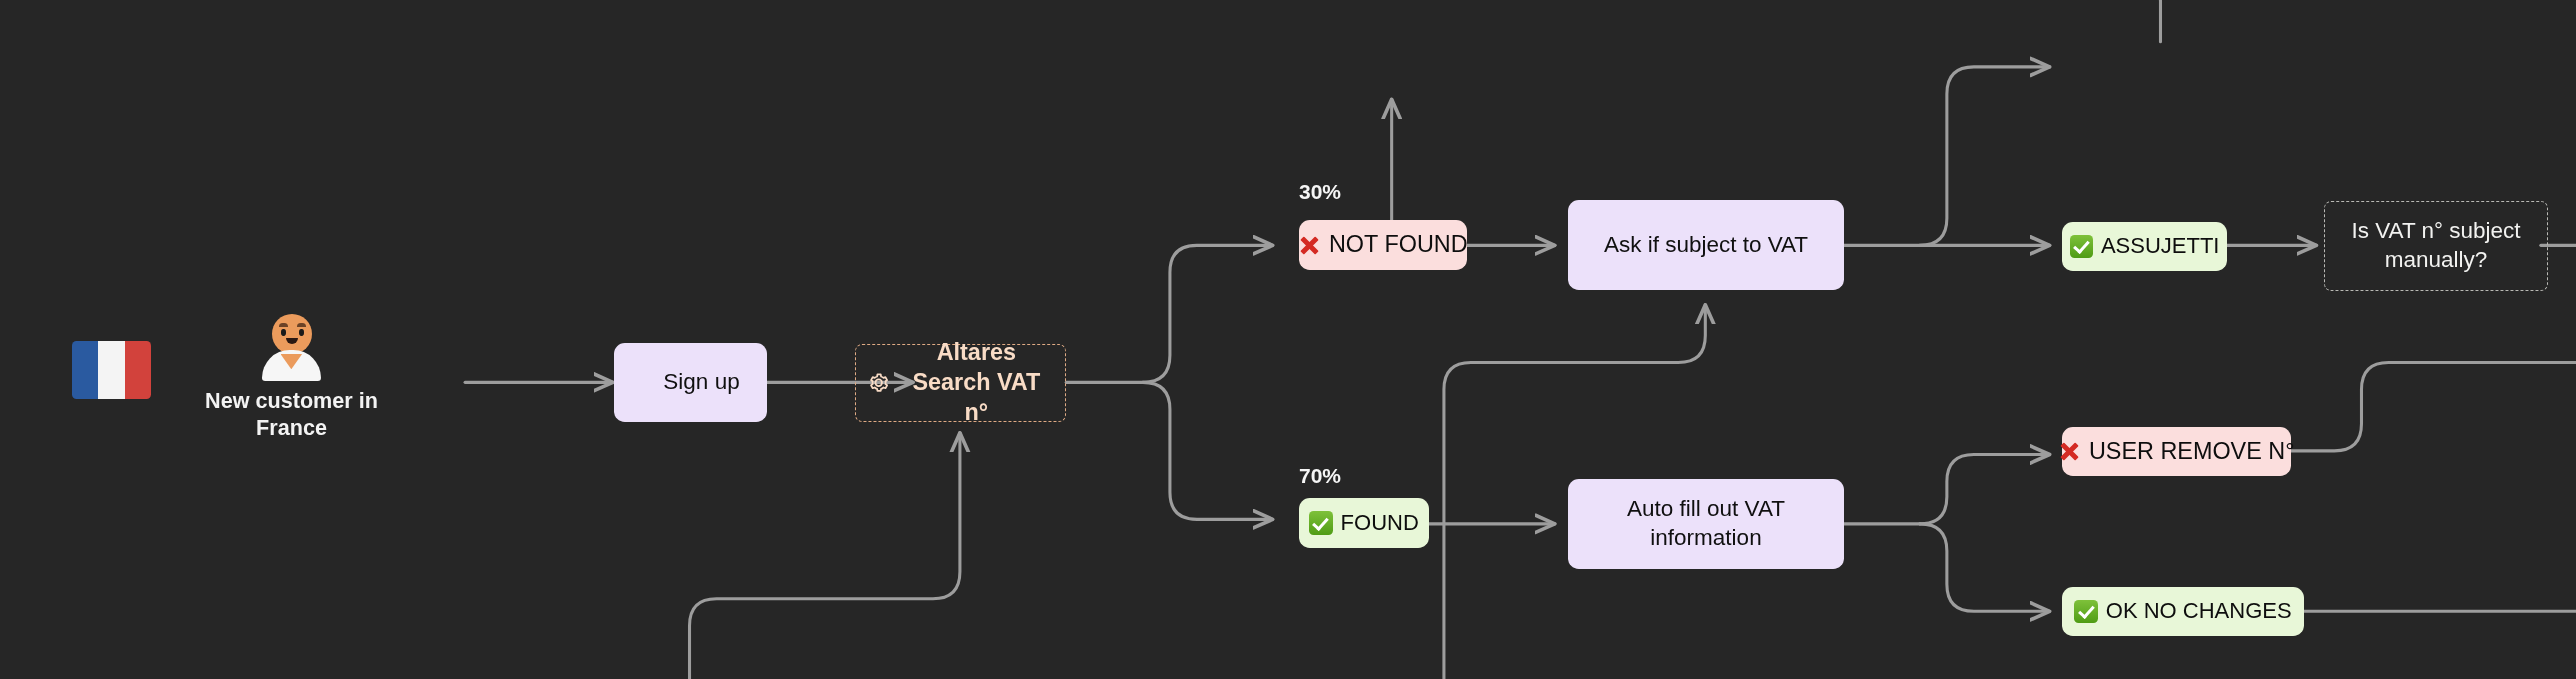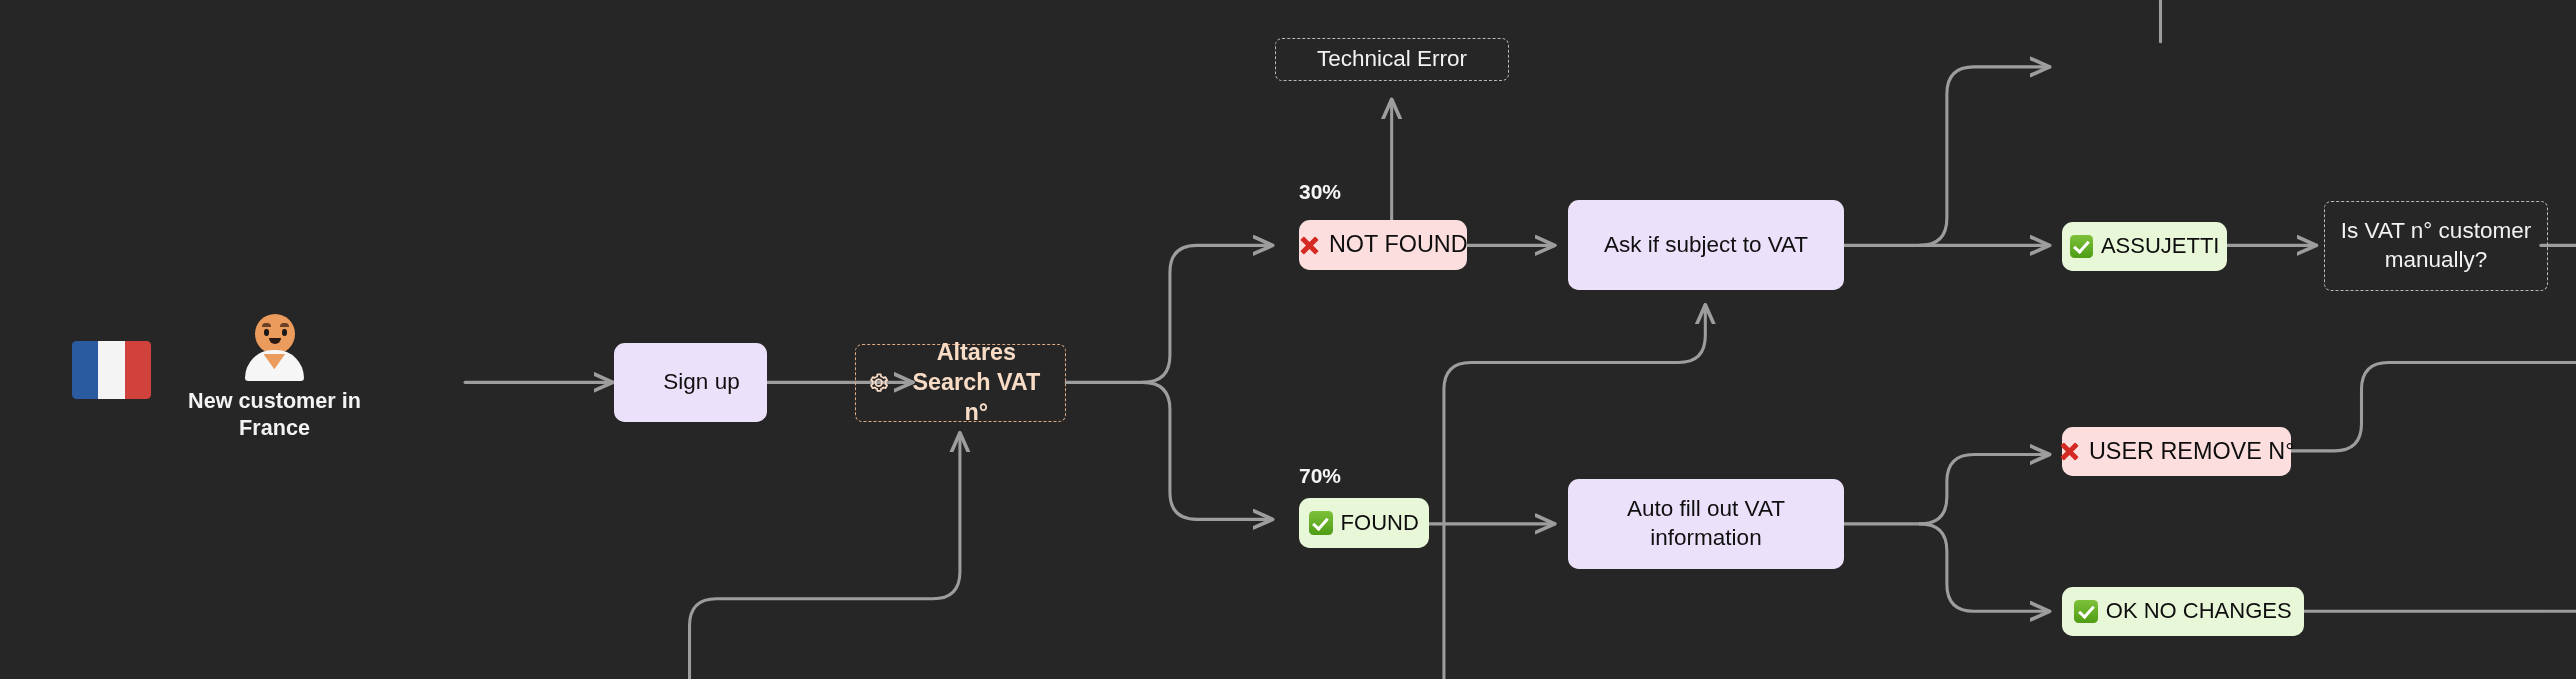--- a/index.html
+++ b/index.html
@@ -271,21 +271,21 @@
       <path d="M 765 754 L 765 694 Q 765 664 795 664 L 1035 664 Q 1065 664 1065 634 L 1065 480" marker-end="url(#arrow)"></path>
     </g>
   </svg>
 
   <div class="flag" style="left:72px; top:341px;">
     <i class="b"></i>
       <i class="w"></i>
       <i class="r"></i>
   </div>
 
-  <div class="person-wrap" style="left:171px; top:314px;">
+  <div class="person-wrap" style="left:188px; top:314px;">
     <div class="person-avatar">
       <div class="person-head"></div>
       <div class="person-brow l"></div>
       <div class="person-brow r"></div>
       <div class="person-eye l"></div>
       <div class="person-eye r"></div>
       <div class="person-mouth"></div>
       <div class="person-neck"></div>
       <div class="person-body"></div>
       <div class="person-vee"></div>
@@ -306,23 +306,20 @@
         <path fill="none" stroke="#f9dcc6" stroke-width="1.8" d="M12 8.6a3.4 3.4 0 1 0 0 6.8 3.4 3.4 0 0 0 0-6.8z"></path>
         <path fill="none" stroke="#f9dcc6" stroke-width="1.8" stroke-linejoin="round" d="M19.1 12c0-.5-.05-1-.15-1.45l1.7-1.25-1.7-2.95-2 .75a7.2 7.2 0 0 0-2.5-1.45L14.1 3.5h-3.4l-.35 2.15a7.2 7.2 0 0 0-2.5 1.45l-2-.75L4.15 9.3l1.7 1.25c-.1.45-.15.95-.15 1.45s.05 1 .15 1.45l-1.7 1.25 1.7 2.95 2-.75a7.2 7.2 0 0 0 2.5 1.45l.35 2.15h3.4l.35-2.15a7.2 7.2 0 0 0 2.5-1.45l2 .75 1.7-2.95-1.7-1.25c.1-.45.15-.95.15-1.45z"></path>
       </svg>
       <div class="altares-text">
         <div>Altares</div>
         <div>Search VAT n°</div>
       </div>
     </div>
   </div>
 
-  <div class="node node-dashed" style="left:1275px; top:38px; width:234px; height:43px;">
-    <span>Technical Error</span>
-  </div>
 
   <div class="node node-solid node-pink" style="left:1299px; top:220px; width:168px; height:50px;">
     <span class="badge-row">
       <span class="x-icon"></span>
       <span>NOT FOUND</span>
     </span>
   </div>
 
   <div class="node node-solid node-green" style="left:1299px; top:498px; width:130px; height:50px;">
     <span class="badge-row">
@@ -341,21 +338,21 @@
 
 
   <div class="node node-solid node-green" style="left:2062px; top:222px; width:165px; height:49px;">
     <span class="badge-row">
       <span class="check-icon"></span>
       <span>ASSUJETTI</span>
     </span>
   </div>
 
   <div class="node node-dashed" style="left:2324px; top:201px; width:224px; height:90px; padding:0 12.6px;">
-    <span>Is VAT n° customer manually?</span>
+    <span>Is VAT n° subject manually?</span>
   </div>
 
   <div class="node node-solid node-pink" style="left:2062px; top:427px; width:229px; height:49px;">
     <span class="badge-row">
       <span class="x-icon"></span>
       <span>USER REMOVE N°</span>
     </span>
   </div>
 
   <div class="node node-solid node-green" style="left:2062px; top:587px; width:242px; height:49px;">

